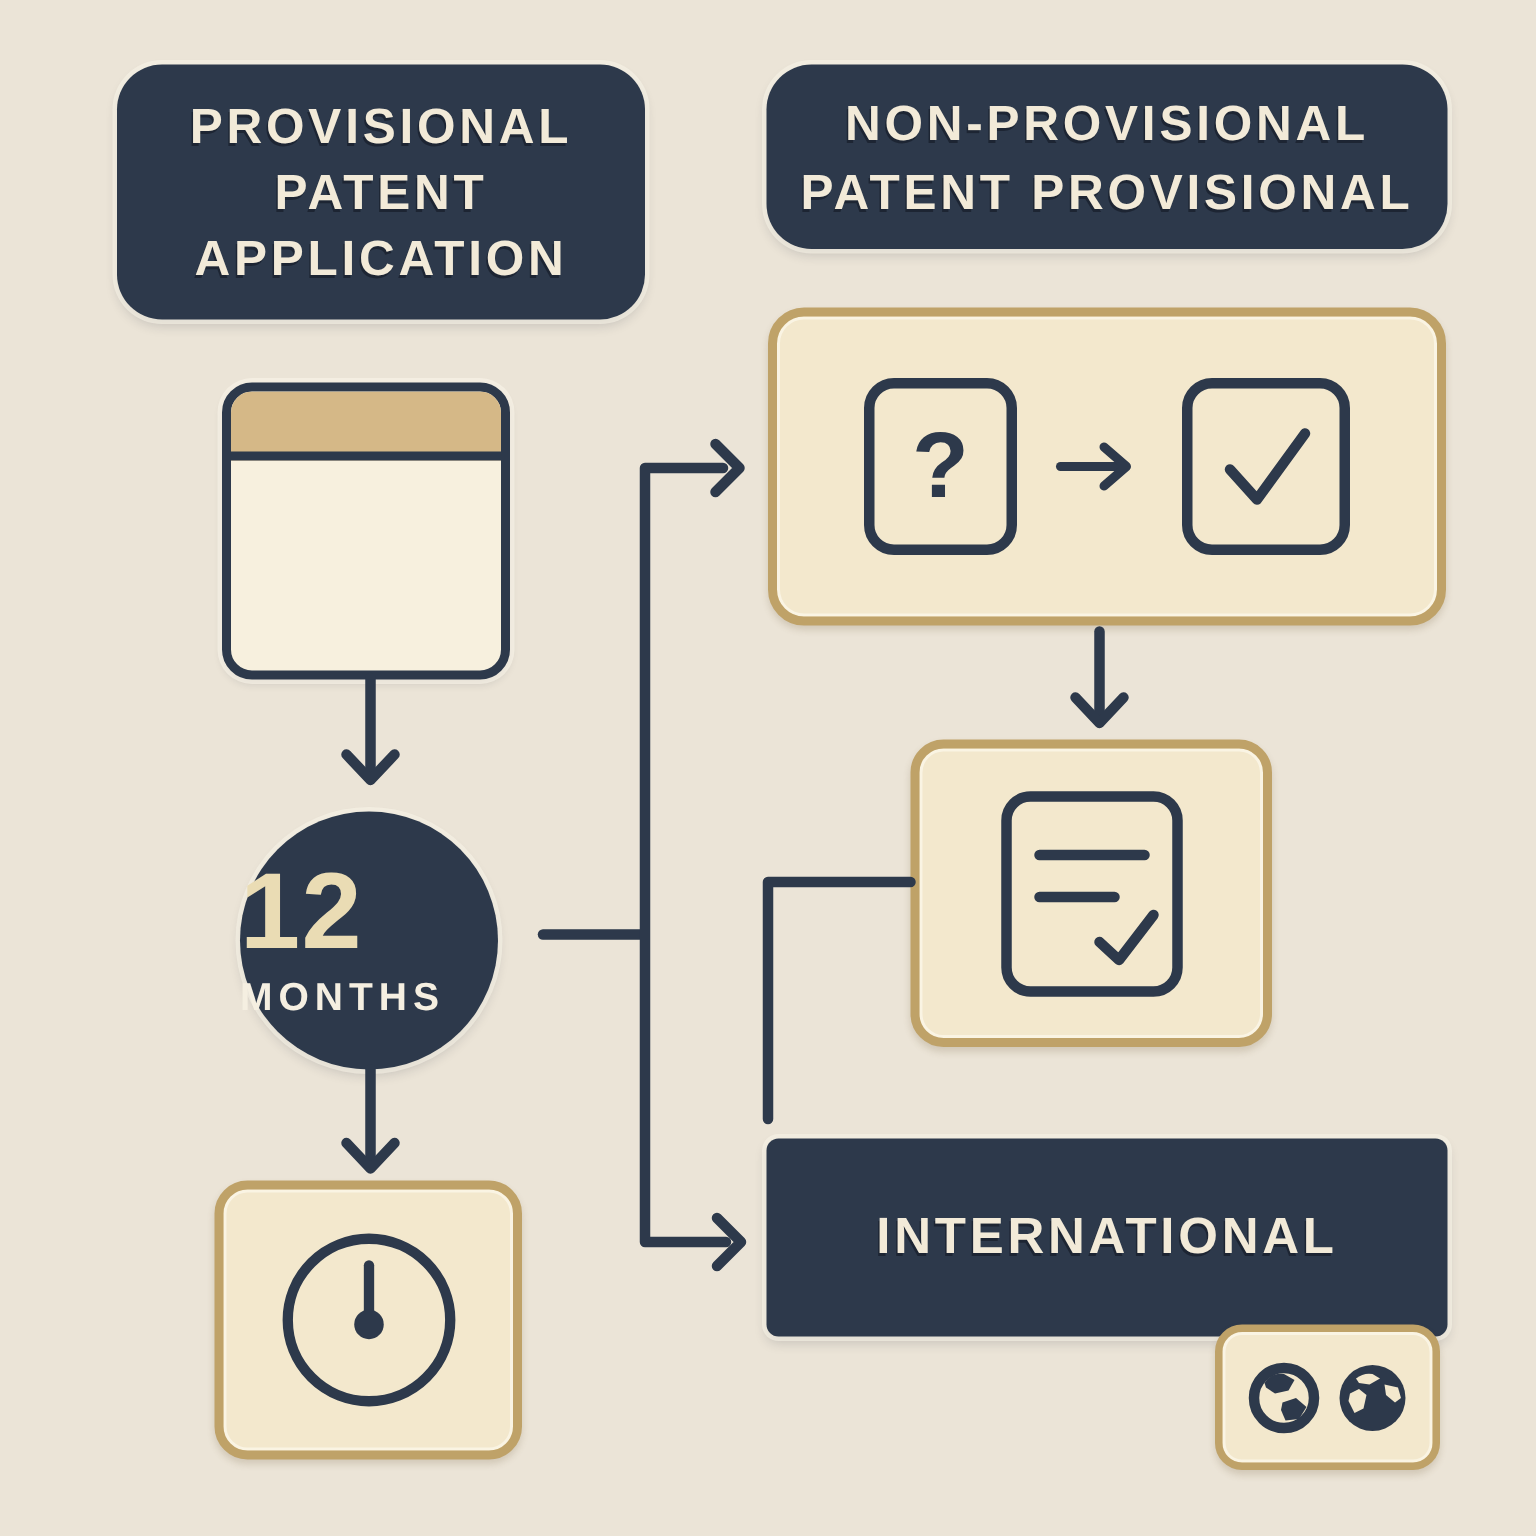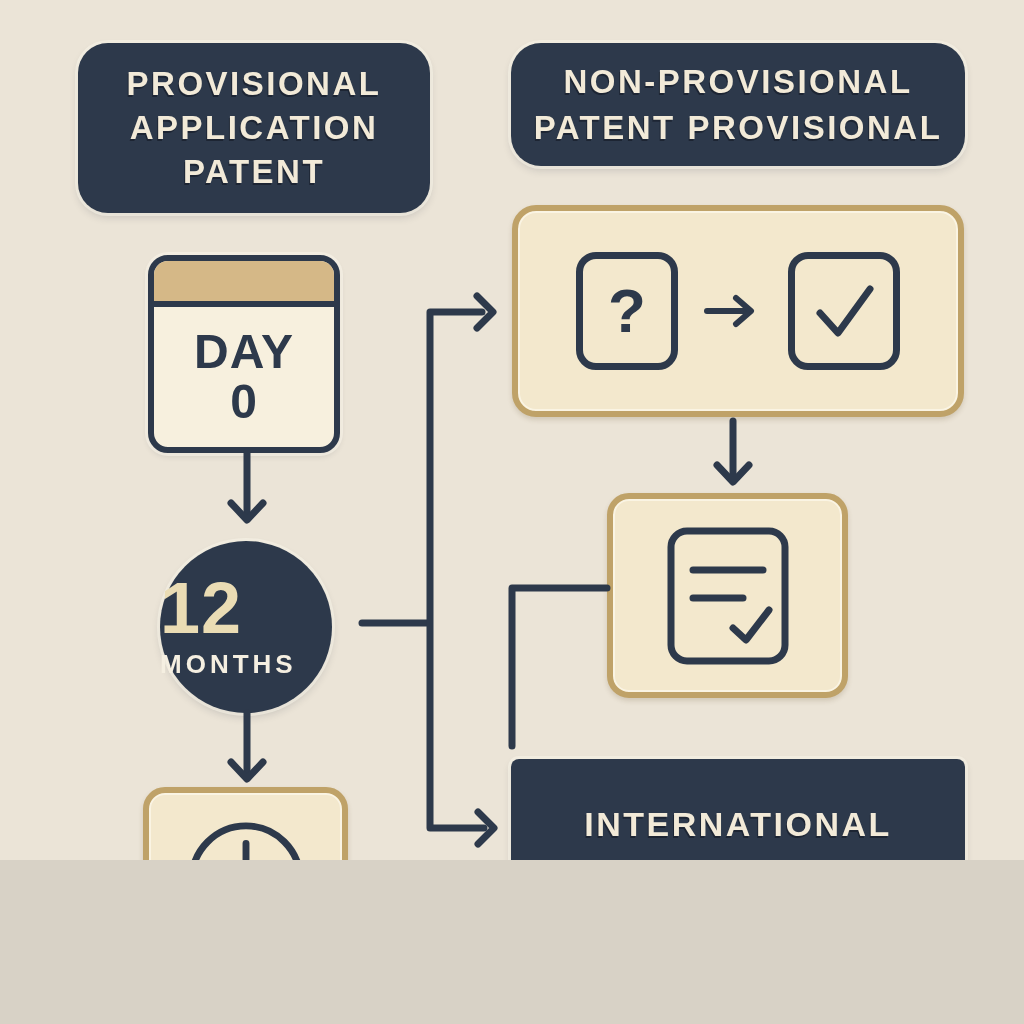--- a/index.html
+++ b/index.html
@@ -1,18 +1,18 @@
 <!DOCTYPE html>
 <html style="--background: #ebe4d7; --navy: #2d394b; --cream: #f2ead8; --beige: #f3e8cd; --tan: #bfa268; --calendar-header: #d5b887; --calendar-body: #f7f0de; --number-cream: #eadcb4;"><head>
 <meta charset="utf-8">
 <style>
   html,body{margin:0;padding:0;background:#d8d2c6;}
   .canvas{
     position:relative;
-    width:1024px;height:860px;
+    width:1024px;height:1024px;
     background:var(--background,#ebe4d7);
     overflow:hidden;
     font-family:"Liberation Sans","DejaVu Sans",sans-serif;
     font-weight:700;
   }
   
   .box-dark{
     position:absolute;
     background:var(--navy,#2d394b);
     border-radius:30px;
@@ -109,35 +109,31 @@
 
     <path class="sn" d="M482,312 H430 V828 H484"></path>
     <path class="sn" d="M477,296 L493,312 L477,328"></path>
     <path class="sn" d="M478,812 L494,828 L478,844"></path>
 
     <path class="sn" d="M607,588 H512 V746"></path>
   </svg>
 
   <div class="box-dark provisional">
     <div class="ln">PROVISIONAL</div>
+    <div class="ln">PATENT</div>
     <div class="ln">APPLICATION</div>
-    <div class="ln">PATENT</div>
   </div>
 
   <div class="box-dark nonprovisional">
     <div class="ln">NON-PROVISIONAL</div>
     <div class="ln">PATENT PROVISIONAL</div>
   </div>
 
   <div class="calendar">
     <div class="calendar-header"></div>
-    <div class="calendar-body">
-      <div>DAY</div>
-      <div>0</div>
-    </div>
   </div>
 
   <div class="months-circle">
     <div class="months-number">12</div>
     <div class="months-unit">MONTHS</div>
   </div>
 
   <div class="panel clock-panel">
     <svg width="128" height="128" viewBox="0 0 130 130">
       <circle class="sn" cx="65" cy="65" r="55"></circle>

